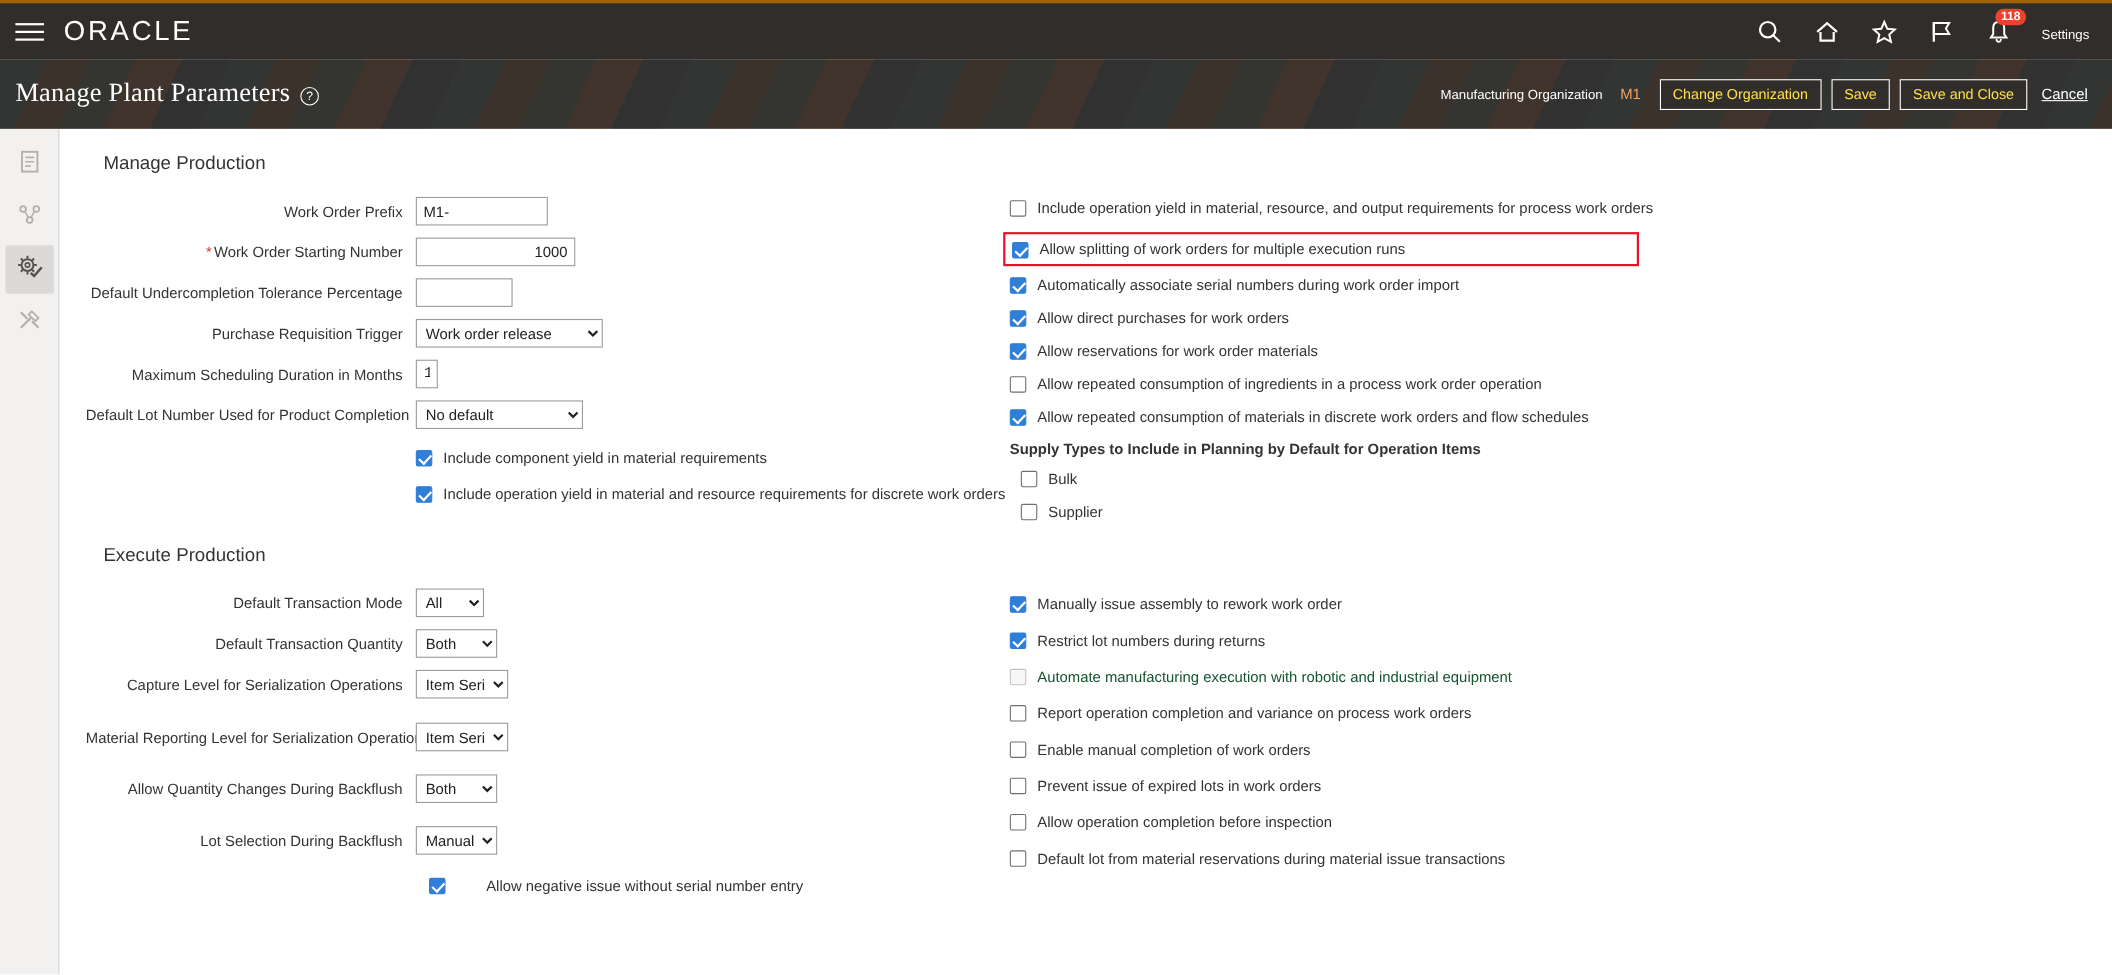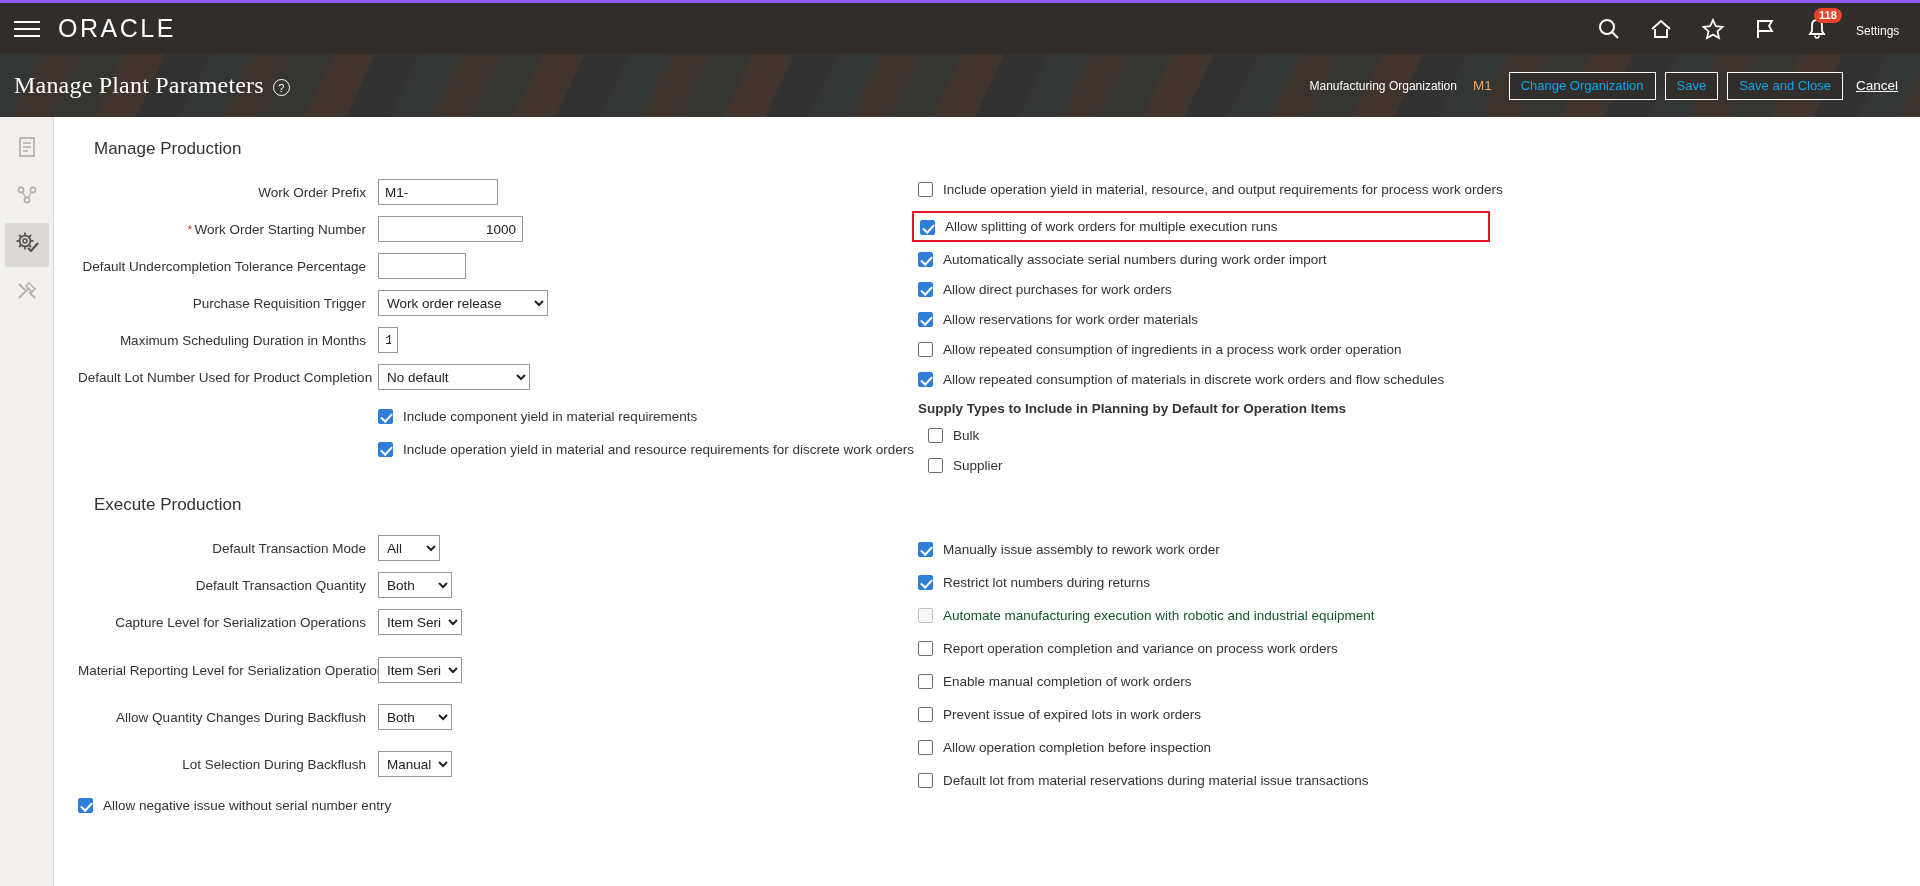--- a/index.html
+++ b/index.html
@@ -12,21 +12,21 @@
   }
   .app {
     width: 1920px; height: 886px;
     position: relative;
     background: #fff;
   }
   
   .topbar {
     height: 54px;
     background: #312d2a;
-    border-top: 3px solid #8b5cf6;
+    border-top: 3px solid #a16207;
     display: flex;
     align-items: center;
     padding: 0 14px;
     position: relative;
   }
   .hamburger {
     width: 28px; height: 22px;
     display: flex; flex-direction: column; justify-content: center; gap: 5px;
     cursor: pointer;
     margin-right: 10px;
@@ -111,21 +111,21 @@
   }
   .org-value {
     color: #f5a25d;
     font-size: 13.5px;
     margin-left: 7px;
     margin-right: 8px;
   }
   .btn {
     background: #312d2a;
     border: 1px solid #ffffff;
-    color: #0ea5e9;
+    color: #fde047;
     font-size: 13px;
     padding: 6px 11px 7px;
     cursor: pointer;
     font-family: "Liberation Sans", sans-serif;
     line-height: 1;
     text-align: right;
   }
   .btn-link {
     background: transparent;
     border: none;
@@ -538,21 +538,21 @@
             </select>
           </div>
 
           <div class="frow" style="margin-top:21px;">
             <div class="flabel">Lot Selection During Backflush</div>
             <select class="sel w72">
               <option>Manual</option>
             </select>
           </div>
 
-          <div class="cb-row" style="margin-top:20px;">
+          <div class="cb-row" style="margin-left:312px; margin-top:20px;gap:27px;">
             <span class="cbx checked"></span>
             <span class="cb-label">Allow negative issue without serial number entry</span>
           </div>
         </div>
 
         <div class="col-right" style="padding-top:6px;">
 
           <div class="cb-row" style="margin-bottom:16px;">
             <span class="cbx checked"></span>
             <span class="cb-label">Manually issue assembly to rework work order</span>

